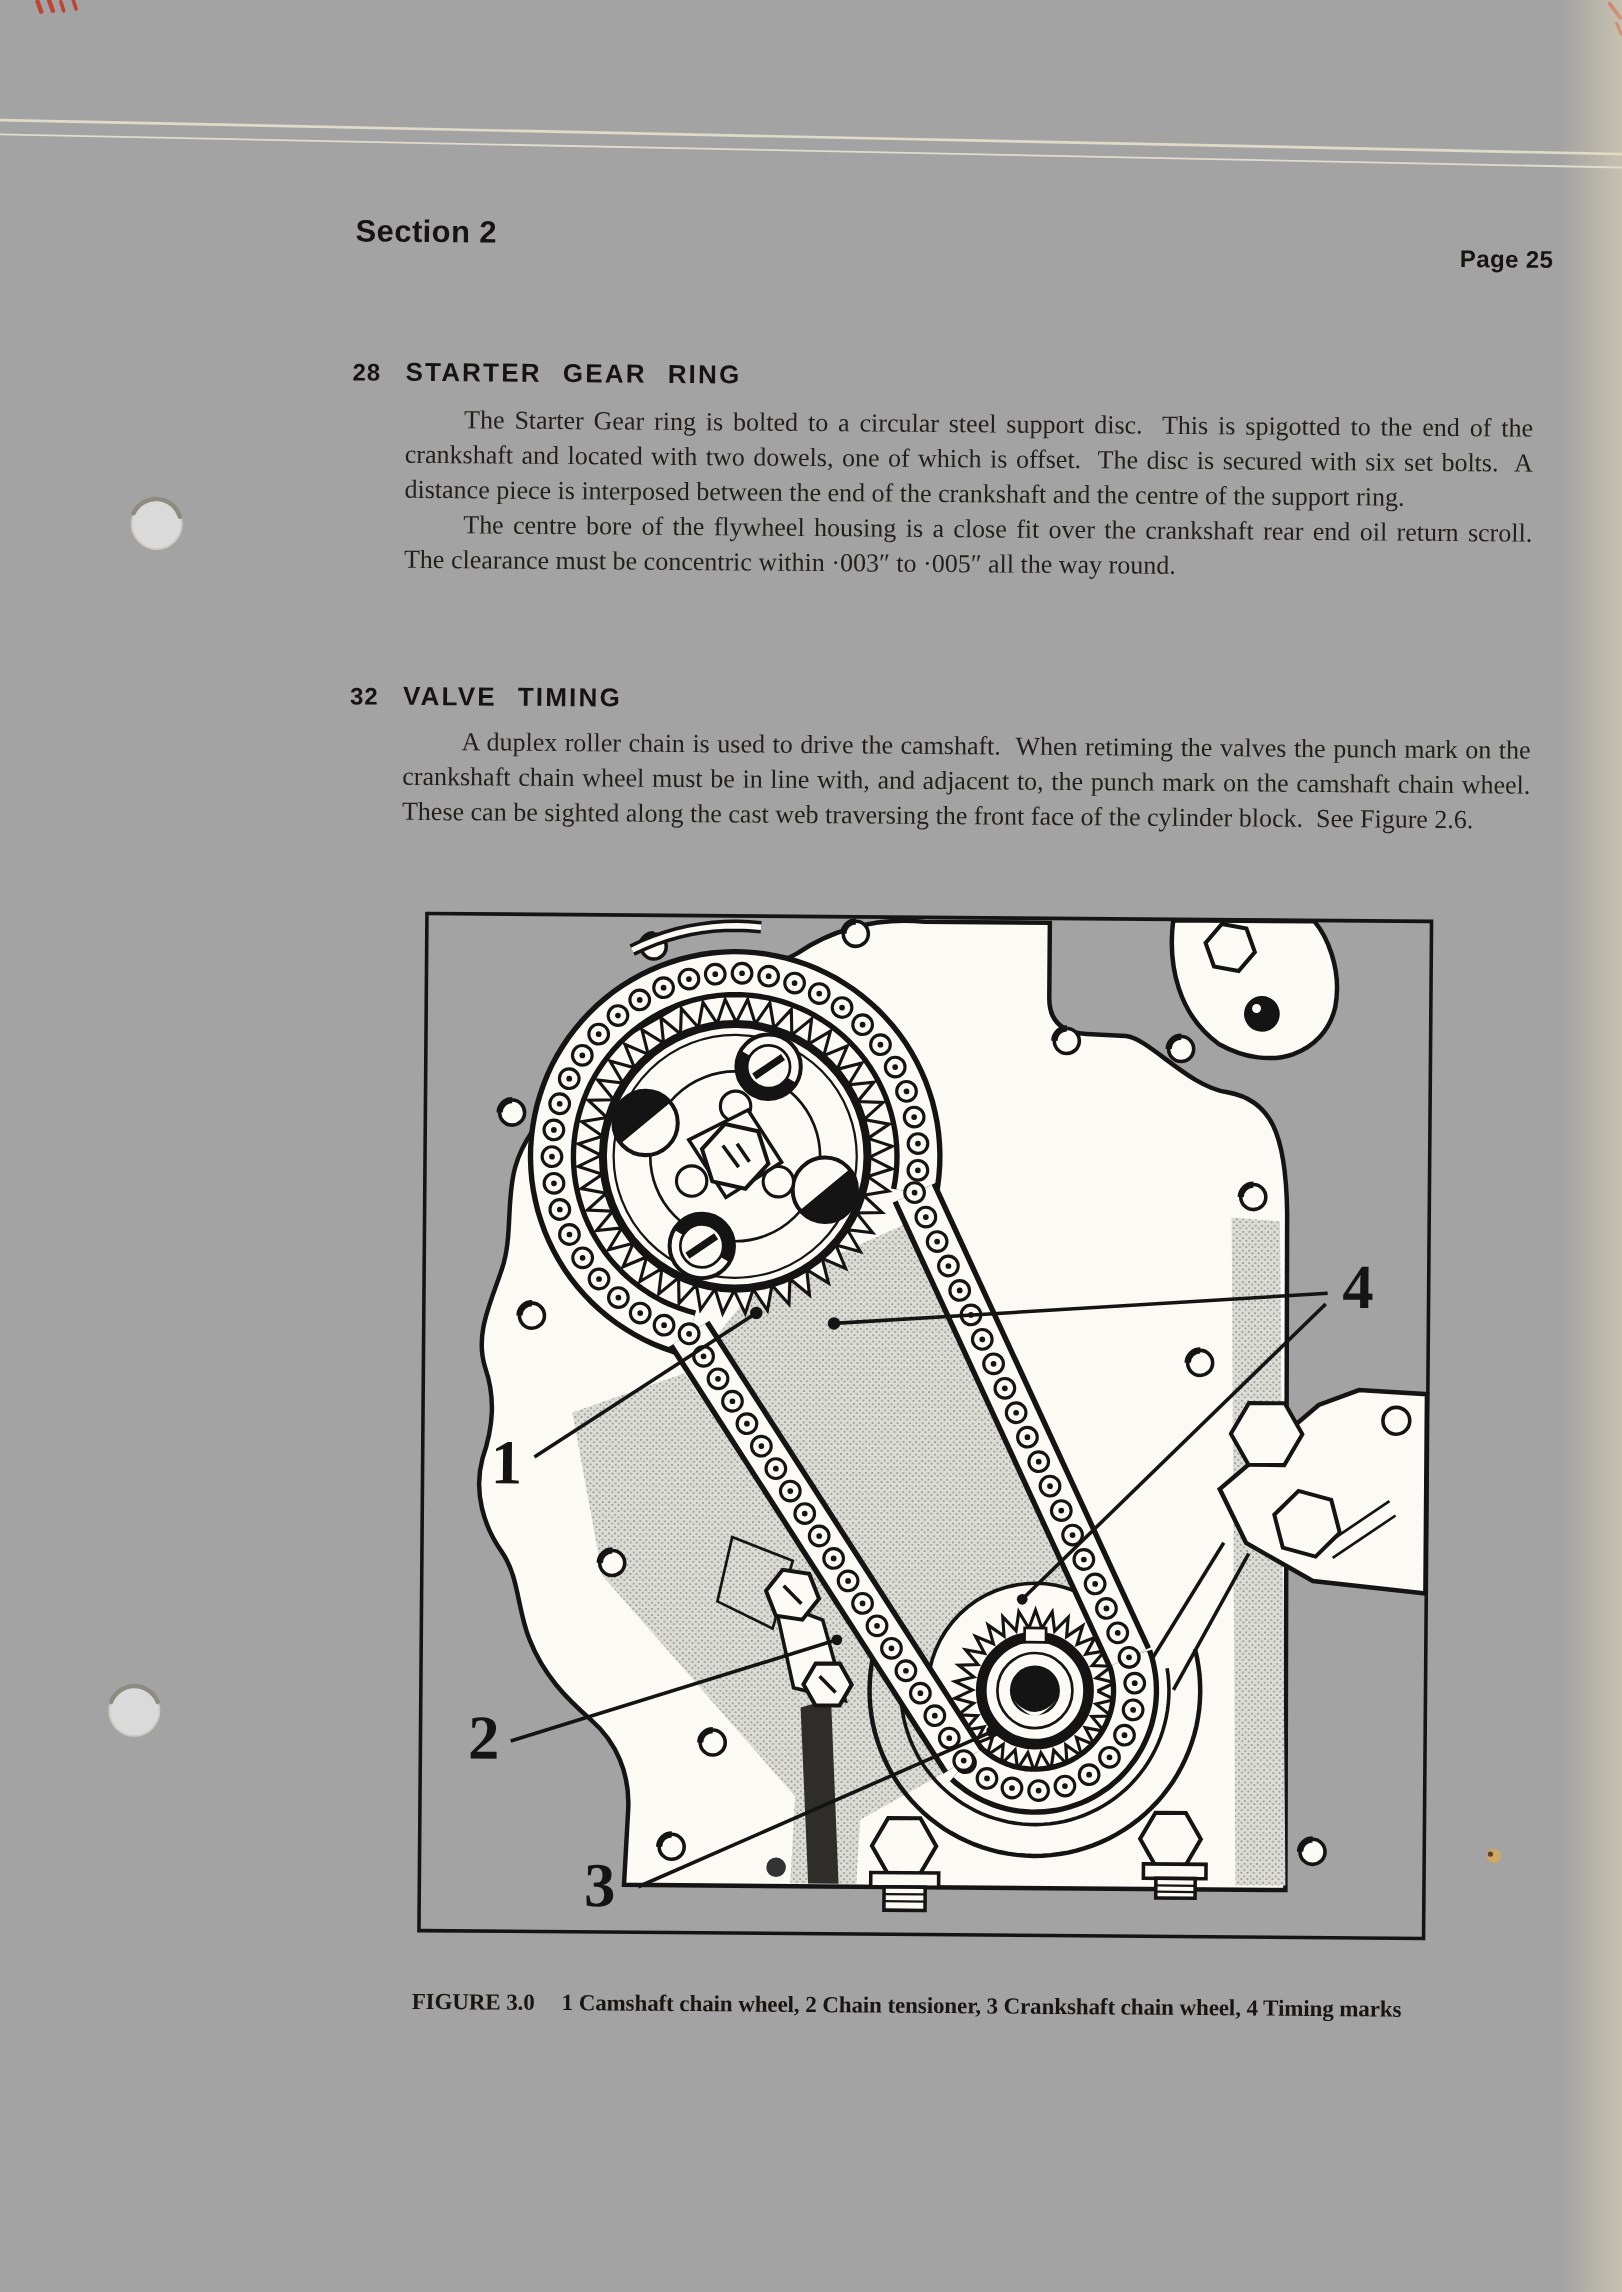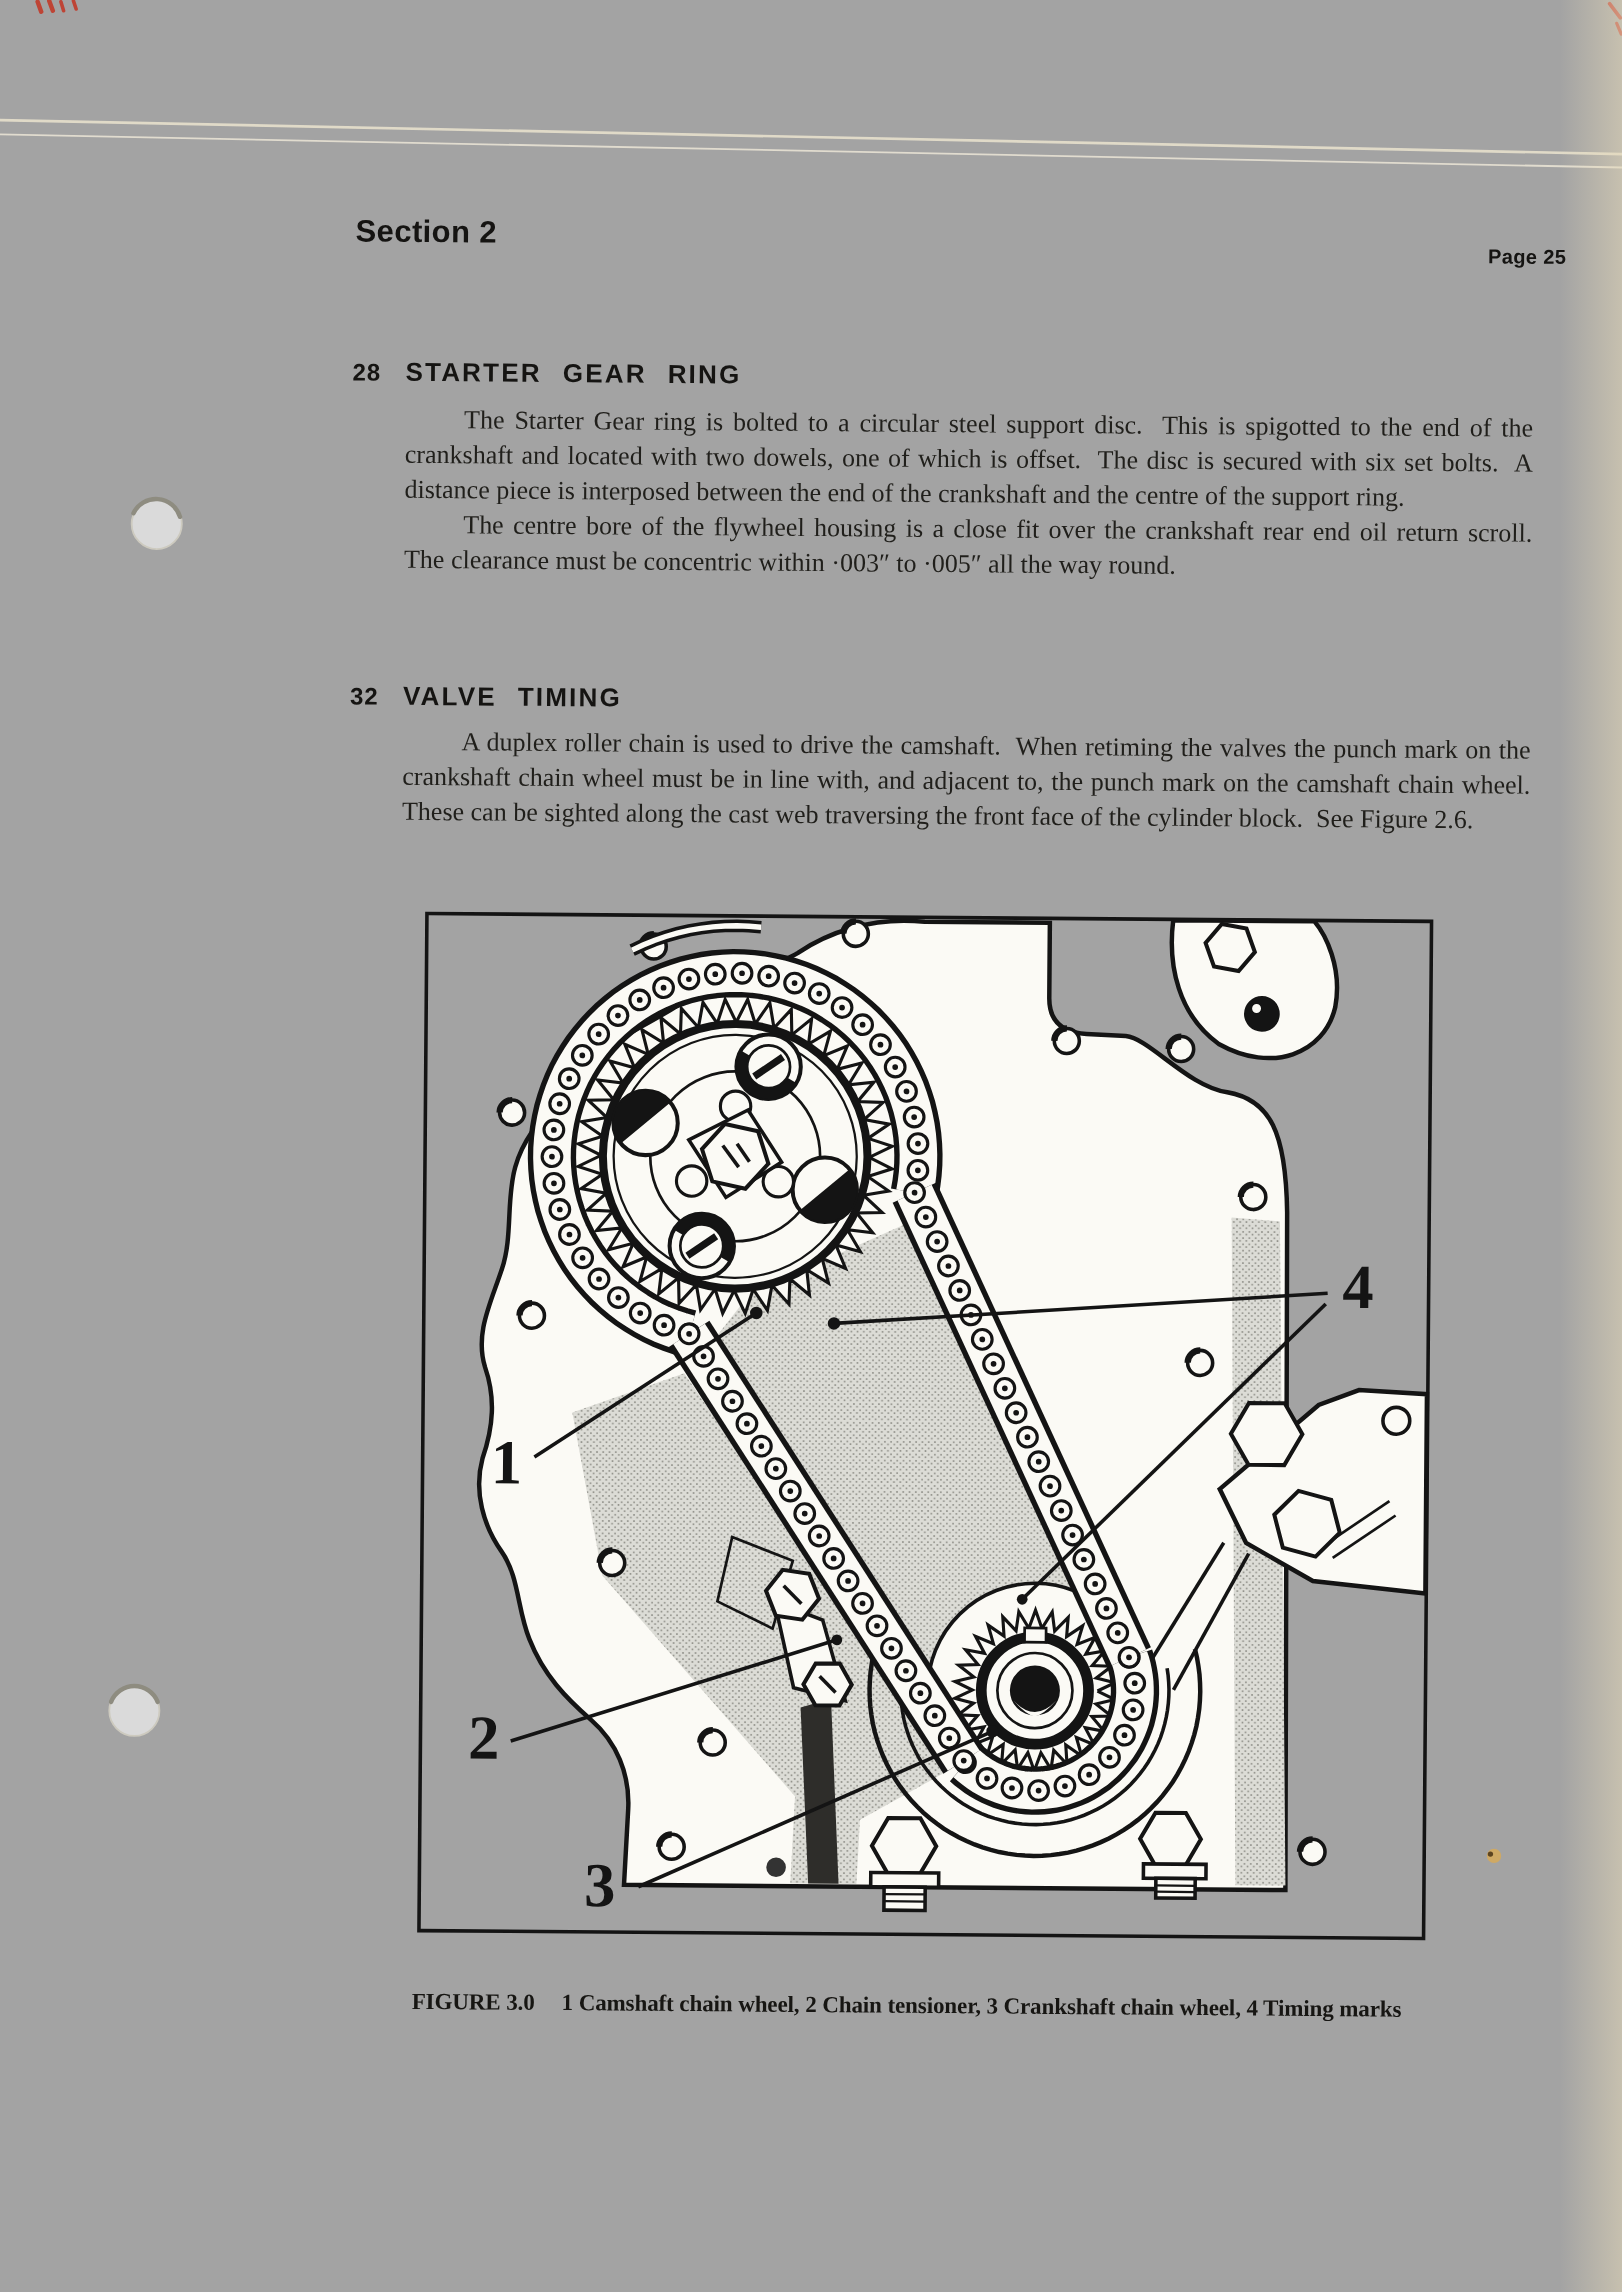--- a/index.html
+++ b/index.html
@@ -7,21 +7,21 @@
     position:relative; width:1623px; height:2293px; overflow:hidden;
     background:#a3a3a3;
     font-family:"Liberation Serif", serif;
     color:#1c1b18;
   }
   .tilt{position:absolute; left:0; top:0; width:100%; height:100%;
     transform:rotate(0.45deg); transform-origin:806px 1075px;}
   .hdr{position:absolute; font-family:"Liberation Sans", sans-serif; font-weight:700;
     font-size:31px; letter-spacing:0.4px; color:#151412;}
   .hdr.section{left:349px; top:217px;}
-  .hdr.pageno{right:63px; top:240px; font-size:20px;}
+  .hdr.pageno{right:76px; top:240px; font-size:24px;}
   .sec-head{position:absolute; font-family:"Liberation Sans", sans-serif; font-weight:700;
     color:#151412;}
   .sec-num{font-size:24px; letter-spacing:0.9px;}
   .sec-title{font-size:26px; letter-spacing:2.2px; word-spacing:11.6px;}
   #sec28-num{left:347px; top:362px;}
   #sec28-title{left:400px; top:360px;}
   #sec29-num{left:347px; top:686px;}
   #sec29-title{left:400px; top:684px;}
   .body-block{position:absolute; left:400px; width:1128px; font-size:26px; line-height:35px;
     text-align:justify; color:#201f1b;}

